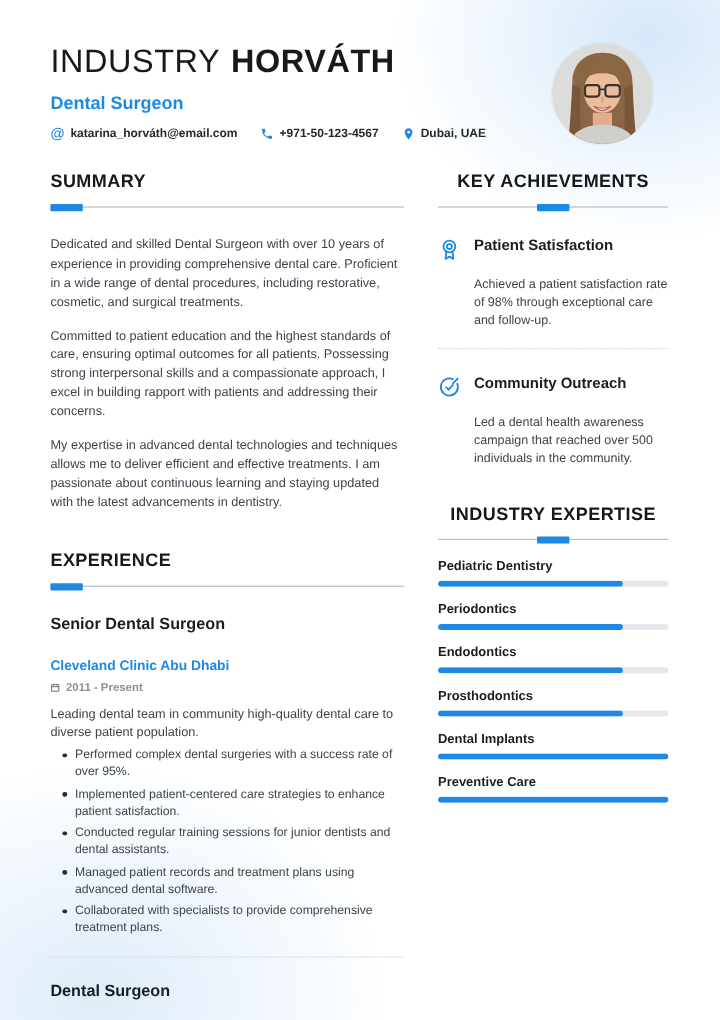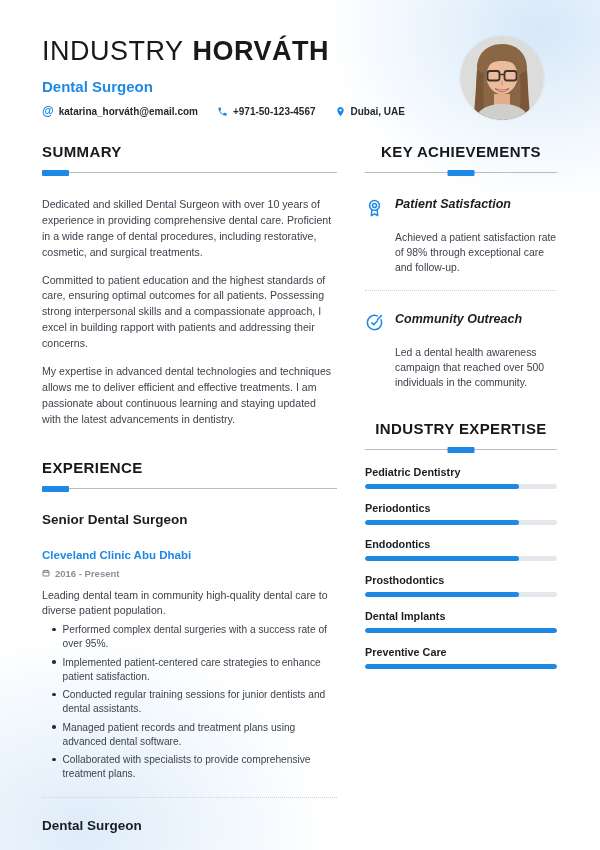--- a/index.html
+++ b/index.html
@@ -63,21 +63,21 @@
   .job-dates .cal { color:#6b7178; display:flex; }
   .job-desc { margin-top:9px; font-size:10.6px; line-height:1.45; color:#3d434c; }
   .job-bullets { margin-top:4px; list-style:none; }
   .job-bullets li { display:flex; gap:7px; margin-top:5px; font-size:10.2px; line-height:1.35; color:#3d434c; padding-left:10px; }
   .dot { flex:none; width:3.5px; height:3.5px; border-radius:50%; background:#2a2e34; margin-top:4.5px; }
   .dotted-divider { border:none; border-top:1px dotted #cfd3d9; margin:16px 0 0; }
 
   
   .ach-item { display:flex; gap:10px; margin-top:21px; }
   .ach-icon { flex:none; width:20px; color:var(--accent); padding-top:1px; }
-  .ach-title { font-size:12.5px; font-weight:700; color:#1a1d22;font-style:italic; }
+  .ach-title { font-size:12.5px; font-weight:700; color:#1a1d22; }
   .ach-text { margin-top:20px; font-size:10.4px; line-height:1.44; color:#3d434c; }
   .ach-divider { border:none; border-top:1px dotted #cfd3d9; margin:14px 0 0; }
 
   
   .expertise { margin-top:29px; }
   .skill { margin-top:13px; }
   .skill:first-of-type { margin-top:17px; }
   .skill-name { font-size:10.8px; font-weight:700; color:#1a1d22; }
   .skill-track { margin-top:6px; height:5px; border-radius:3px; background:#e4e7eb; overflow:hidden; }
   .skill-fill { height:5px; border-radius:3px; background:var(--accent); width:0; }
@@ -179,21 +179,21 @@
           <div class="job-company">Cleveland Clinic Abu Dhabi</div>
           <div class="job-dates">
             <span class="cal">
               <svg width="8" height="8" viewBox="0 0 24 24" fill="none" stroke="currentColor" stroke-width="2.6">
                   <rect x="3" y="5" width="18" height="16" rx="2"></rect>
                   <line x1="3" y1="10" x2="21" y2="10"></line>
                   <line x1="8" y1="2.5" x2="8" y2="7"></line>
                   <line x1="16" y1="2.5" x2="16" y2="7"></line>
                 </svg>
             </span>
-            <span>2016 - Present</span>
+            <span>2011 - Present</span>
           </div>
           <div class="job-desc">Leading dental team in community high-quality dental care to diverse patient population.</div>
           <ul class="job-bullets">
             <li>
                 <span class="dot"></span>
                 <span>Performed complex dental surgeries with a success rate of over 95%.</span>
               </li>
             <li>
                 <span class="dot"></span>
                 <span>Implemented patient-centered care strategies to enhance patient satisfaction.</span>

